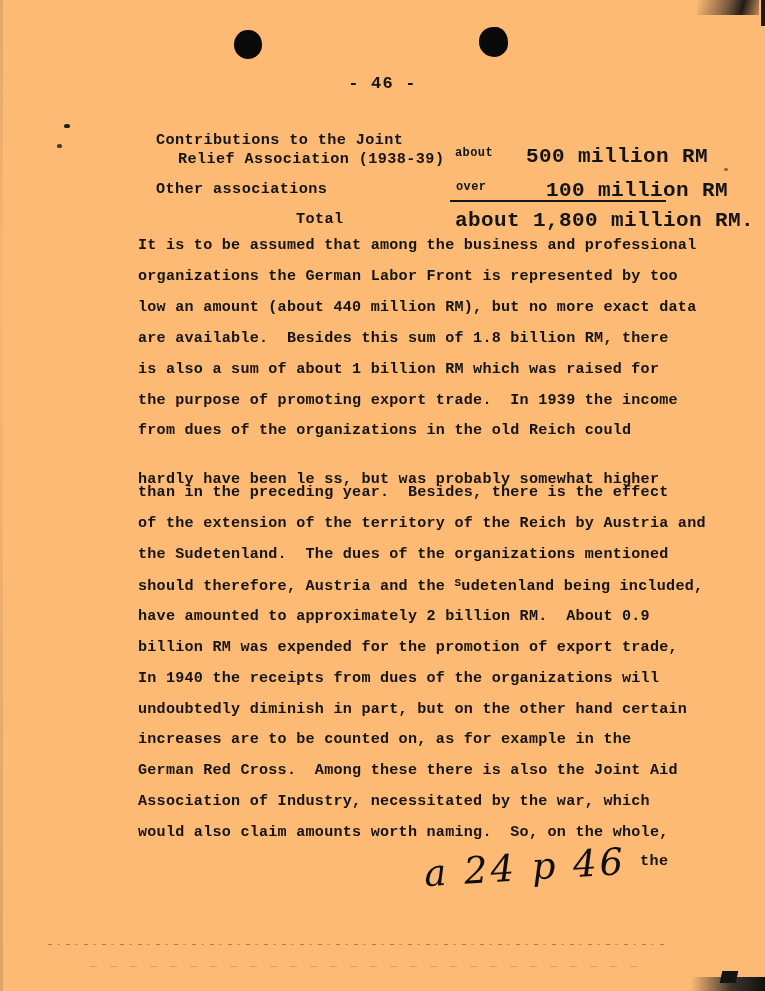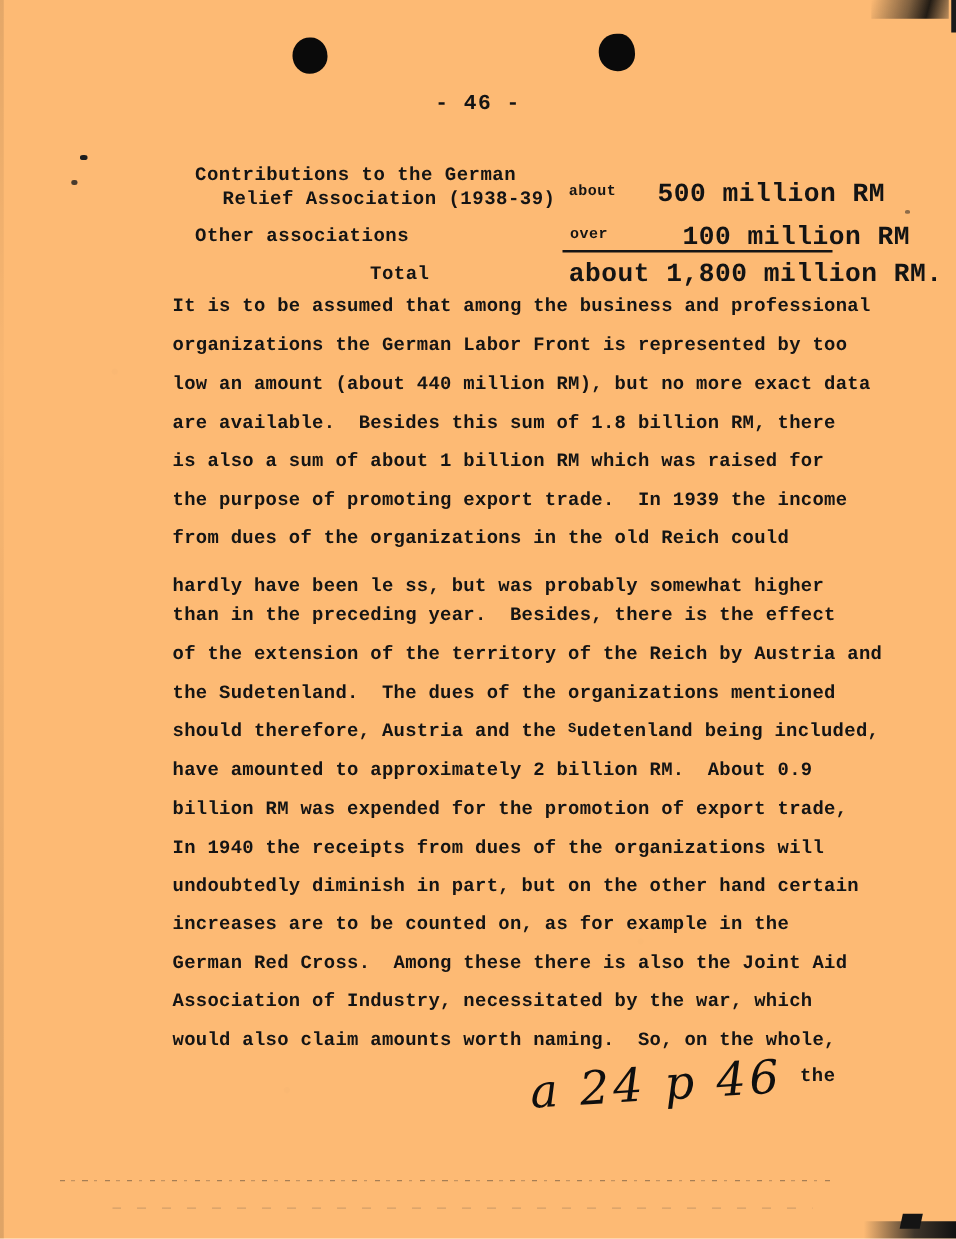--- a/index.html
+++ b/index.html
@@ -196,21 +196,21 @@
   <div class="bottom-rule2"></div>
 
   <div class="speck s1"></div>
   <div class="speck s2"></div>
   <div class="speck s3"></div>
 
   <div class="tw page-number">- 46 -</div>
 
   <div class="tbl">
 
-    <div class="tw label row1-l1">Contributions to the German</div>
+    <div class="tw label row1-l1">Contributions to the Joint</div>
     <div class="tw label row1-l2">Relief Association (1938-39)</div>
     <div class="tw qual row1-q">about</div>
     <div class="tw amount row1-a">500 million RM</div>
 
     <div class="tw label row2-l">Other associations</div>
     <div class="tw qual row2-q">over</div>
     <div class="tw amount row2-a">100 million RM</div>
 
     <div class="sum-rule"></div>
 
@@ -219,21 +219,21 @@
   </div>
 
   <div id="body-lines">
       <div class="tw bodyline" style="top: 238px;">It is to be assumed that among the business and professional</div>
       <div class="tw bodyline" style="top: 268.9px;">organizations the German Labor Front is represented by too</div>
       <div class="tw bodyline" style="top: 299.8px;">low an amount (about 440 million RM), but no more exact data</div>
       <div class="tw bodyline" style="top: 330.7px;">are available.  Besides this sum of 1.8 billion RM, there</div>
       <div class="tw bodyline" style="top: 361.6px;">is also a sum of about 1 billion RM which was raised for</div>
       <div class="tw bodyline" style="top: 392.5px;">the purpose of promoting export trade.  In 1939 the income</div>
       <div class="tw bodyline" style="top: 423.4px;">from dues of the organizations in the old Reich could</div>
-      <div class="tw bodyline" style="top: 462px; text-align: right;">hardly have been le ss, but was probably somewhat higher</div>
+      <div class="tw bodyline" style="top: 472px; text-align: right;">hardly have been le ss, but was probably somewhat higher</div>
       <div class="tw bodyline" style="top: 485.2px;">than in the preceding year.  Besides, there is the effect</div>
       <div class="tw bodyline" style="top: 516.1px;">of the extension of the territory of the Reich by Austria and</div>
       <div class="tw bodyline" style="top: 547px;">the Sudetenland.  The dues of the organizations mentioned</div>
       <div class="tw bodyline" style="top: 577.9px;">should therefore, Austria and the <span class="sup">S</span>udetenland being included,</div>
       <div class="tw bodyline" style="top: 608.8px;">have amounted to approximately 2 billion RM.  About 0.9</div>
       <div class="tw bodyline" style="top: 639.7px;">billion RM was expended for the promotion of export trade,</div>
       <div class="tw bodyline" style="top: 670.6px;">In 1940 the receipts from dues of the organizations will</div>
       <div class="tw bodyline" style="top: 701.5px;">undoubtedly diminish in part, but on the other hand certain</div>
       <div class="tw bodyline" style="top: 732.4px;">increases are to be counted on, as for example in the</div>
       <div class="tw bodyline" style="top: 763.3px;">German Red Cross.  Among these there is also the Joint Aid</div>

